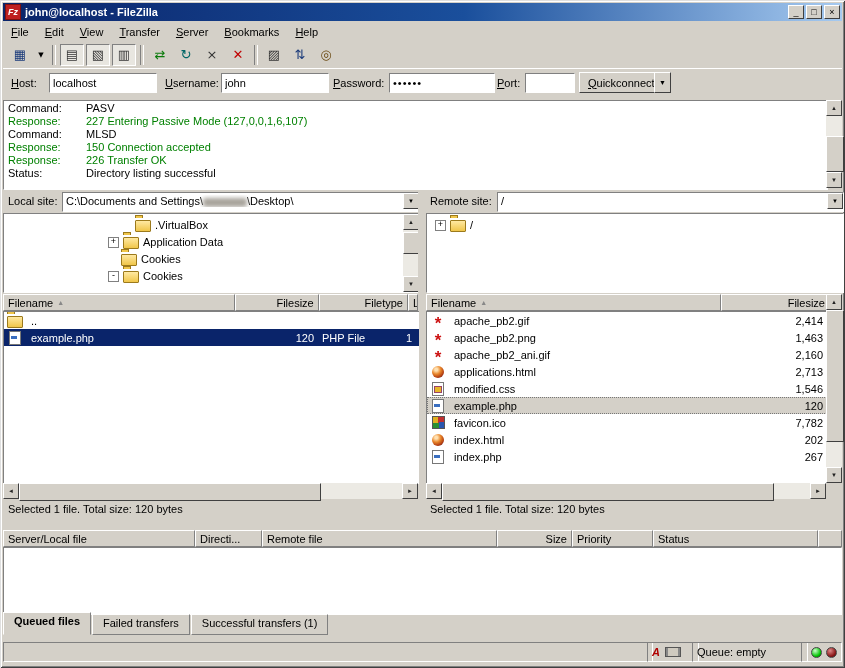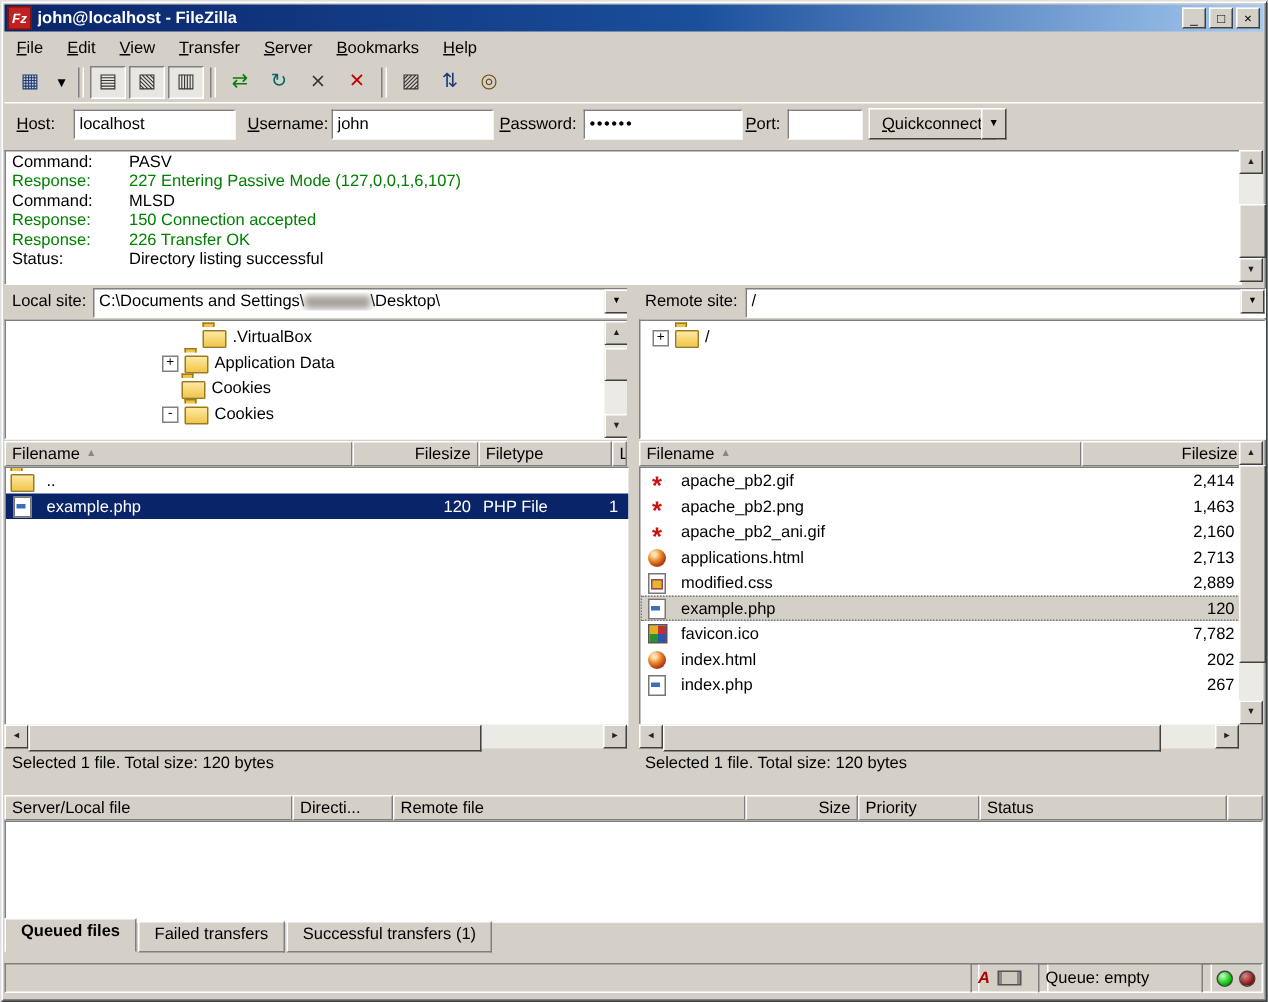--- a/index.html
+++ b/index.html
@@ -248,21 +248,21 @@
   <div class="splitter abs" style="left:418px;top:191px;width:8px;height:330px;"></div>
 
   <div class="hdr abs" style="left:3px;top:294px;width:415px;">
     <div class="hcell" style="width:230px;">
         <span>Filename</span>
         <span class="sort">▲</span>
       </div>
     <div class="hcell r" style="width:76px;">
         <span>Filesize</span>
       </div>
-    <div class="hcell" style="width:82px;">
+    <div class="hcell" style="width:82px;justify-content:flex-end;">
         <span>Filetype</span>
       </div>
     <div class="hcell" style="flex:1;">
         <span>Last modified</span>
       </div>
   </div>
 
   <div class="hdr abs" style="left:426px;top:294px;width:416px;">
     <div class="hcell" style="width:285px;">
         <span>Filename</span>
@@ -319,21 +319,21 @@
           <span class="ic-ball"></span>
         </span>
         <span class="cell name" style="width:260px;">applications.html</span>
         <span class="cell r" style="flex:1;">2,713</span>
       </div>
     <div class="frow">
         <span class="ic" style="margin-left:3px;">
           <span class="ic-css"></span>
         </span>
         <span class="cell name" style="width:260px;">modified.css</span>
-        <span class="cell r" style="flex:1;">2,889</span>
+        <span class="cell r" style="flex:1;">1,546</span>
       </div>
     <div class="frow sel-inactive">
         <span class="ic" style="margin-left:3px;">
           <span class="ic-page"></span>
         </span>
         <span class="cell name" style="width:260px;">example.php</span>
         <span class="cell r" style="flex:1;">120</span>
       </div>
     <div class="frow">
         <span class="ic" style="margin-left:3px;">

